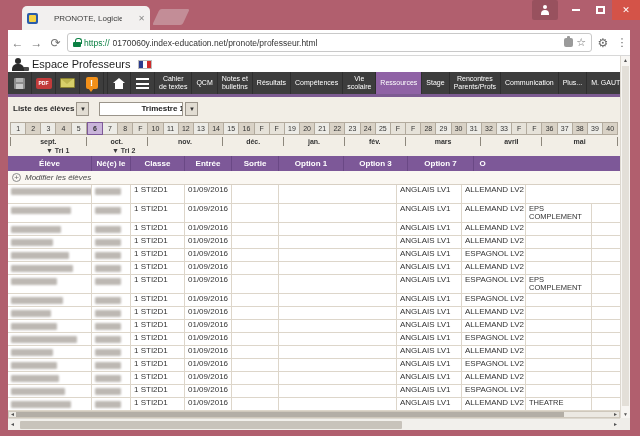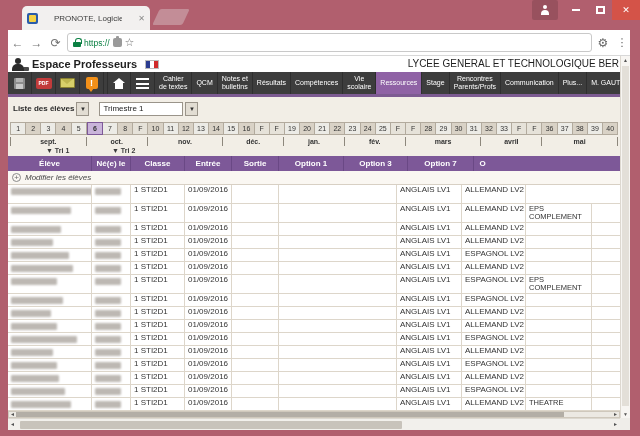--- a/index.html
+++ b/index.html
@@ -47,21 +47,21 @@
   
   .viewport { position:absolute; left:8px; top:56px; width:622px; height:374px; background:#f2eee6; overflow:hidden; }
   .page { position:absolute; left:0; top:0; width:612px; height:374px; overflow:hidden; }
 
   
   .appheader { position:absolute; left:0; top:0; width:612px; height:16px; background:#fff; display:flex; align-items:center; }
   .prof-ic { position:relative; width:14px; height:13px; margin-left:4px; flex:none; }
   .prof-ic::before { content:""; position:absolute; left:3px; top:0; width:6px; height:6px; border-radius:50%; background:#2b2b2b; }
   .prof-ic::after { content:""; position:absolute; left:0; top:6px; width:12px; height:7px; border-radius:5px 5px 0 0; background:#2b2b2b; }
   .case-ic { position:absolute; right:-3px; bottom:0; width:6px; height:4px; background:#4a4a4a; border-radius:1px; }
-  .space-title { font-size:11px; font-weight:bold; color:#1e1e1e; margin-left:6px; }
+  .space-title { font-size:11px; font-weight:normal; color:#1e1e1e; margin-left:6px; }
   .flag { display:inline-flex; width:14px; height:9px; border:1px solid #bbb; margin-left:8px; }
   .flag i { flex:1; } .flag .b{background:#2a3b8f;} .flag .w{background:#fff;} .flag .r{background:#d02b2b;}
   .school { position:absolute; right:1px; top:2px; font-size:10px; color:#1e1e1e; white-space:nowrap; }
 
   
   .navbar { position:absolute; left:0; top:16px; width:612px; height:22px; background:#3d3d3d; display:flex; overflow:hidden; }
   .navstrip { position:absolute; left:0; top:38px; width:612px; height:3px; background:#7d5b92; }
   .iconbtn { width:24px; height:22px; display:flex; align-items:center; justify-content:center;
              border-right:1px solid #2e2e2e; flex:none; }
   .iconbtn.gap { margin-left:3px; border-left:1px solid #2e2e2e; }
@@ -164,41 +164,41 @@
     </div>
   </div>
 
   <div class="urlbar">
     <span class="navglyph">←</span>
     <span class="navglyph">→</span>
     <span class="navglyph">⟳</span>
     <div class="omnibox">
       <span class="lock"></span>
       <span class="url-https">https://</span>
+      <span class="url-rest">0170060y.index-education.net/pronote/professeur.html</span>
       <span class="plugin-ic"></span>
       <span class="star">☆</span>
     </div>
     <span class="gear">⚙</span>
     <span class="dots">⋮</span>
   </div>
 
   <div class="viewport">
     <div class="page">
 
       <div class="appheader">
         <span class="prof-ic">
             <span class="case-ic"></span>
           </span>
         <span class="space-title">Espace Professeurs</span>
         <span class="flag">
             <i class="b"></i>
             <i class="w"></i>
             <i class="r"></i>
           </span>
-        <span class="school">LYCEE GENERAL ET TECHNOLOGIQUE BER</span>
       </div>
 
       <div class="navbar">
         <span id="nav-icons" style="display:flex;">
             <div class="iconbtn">
               <span class="ic ic-save"></span>
             </div>
             <div class="iconbtn">
               <span class="ic ic-pdf">PDF</span>
             </div>
@@ -257,21 +257,21 @@
               <span>M. GAUT</span>
             </div>
           </span>
       </div>
       <div class="navstrip"></div>
 
       <div class="filterrow">
         <span class="filterlabel">Liste des élèves</span>
         <div class="ddbtn">▼</div>
         <div class="combo" style="width:84px; margin-left:10px;">
-          <span class="val" style="font-weight:normal;">Trimestre 1</span>
+          <span class="val" style="font-weight:bold;margin-left:38px;">Trimestre 1</span>
         </div>
         <div class="ddbtn">▼</div>
       </div>
 
       <div class="weeks" id="weeks">
           <div class="wk odd">1</div>
           <div class="wk even">2</div>
           <div class="wk odd">3</div>
           <div class="wk even">4</div>
           <div class="wk odd">5</div>

